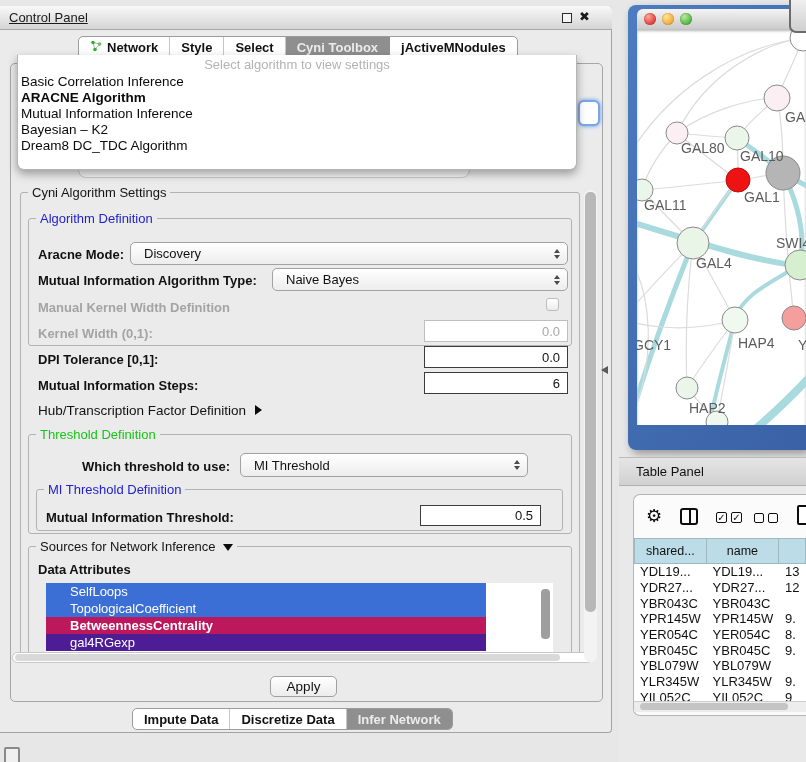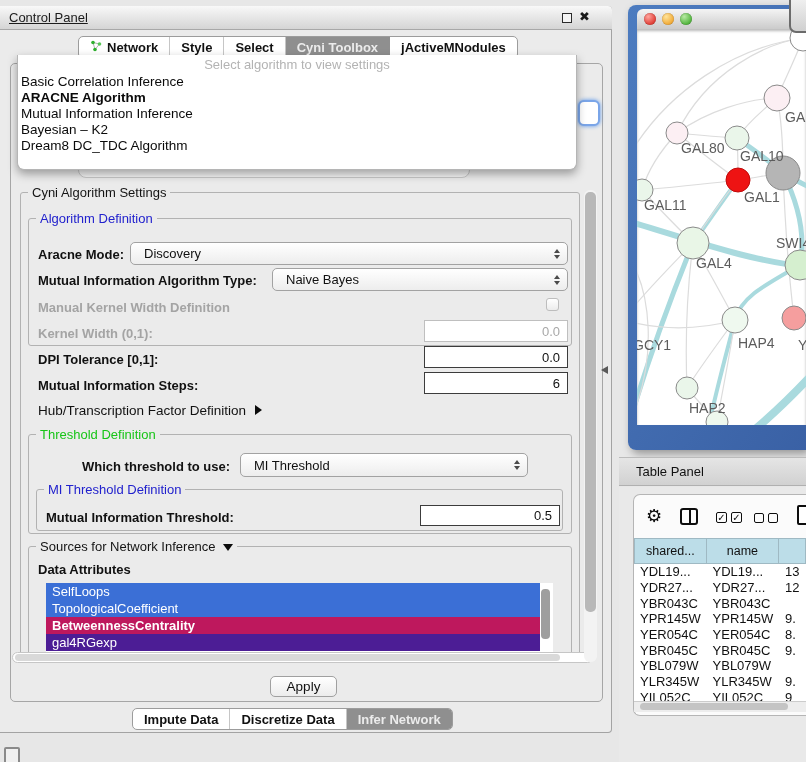--- a/index.html
+++ b/index.html
@@ -39,21 +39,21 @@
   .tri-u{width:0;height:0;border-left:3.5px solid transparent;border-right:3.5px solid transparent;border-bottom:4.5px solid #4a4a4a;}
   .tri-dn{width:0;height:0;border-left:3.5px solid transparent;border-right:3.5px solid transparent;border-top:4.5px solid #4a4a4a;}
   .field{background:#fff;font-size:13px;display:flex;align-items:center;justify-content:flex-end;padding-right:7px;}
   .field.en{border:1.5px solid #3c3c3c;}
   .field.dis{border:1px solid #bfbfbf;color:#a8a8a8;}
   .cbx{width:13px;height:13px;border:1px solid #bdbdbd;border-radius:3px;background:linear-gradient(#fff,#ececec);}
   .tri-r{display:inline-block;width:0;height:0;border-top:5px solid transparent;border-bottom:5px solid transparent;border-left:7px solid #0c0c0c;margin-left:9px;}
   .tri-d{display:inline-block;width:0;height:0;border-left:5px solid transparent;border-right:5px solid transparent;border-top:7px solid #0c0c0c;margin-left:7px;}
   
   .attrlist{left:46px;top:583px;width:507px;height:69px;background:#fff;overflow:hidden;}
-  .attr{height:17px;line-height:17px;color:#fff;font-size:13px;padding-left:6px;width:494px;box-sizing:border-box;white-space:nowrap;}
+  .attr{height:17px;line-height:17px;color:#fff;font-size:13px;padding-left:24px;width:440px;box-sizing:border-box;white-space:nowrap;}
   .btn{background:linear-gradient(#ffffff,#ececec);border:1px solid #a0a0a0;border-radius:5px;display:flex;align-items:center;justify-content:center;font-size:13.5px;}
   
   .sbtrack{background:#f3f3f3;border-radius:6px;}
   .sbthumb{background:#b8b8b8;border-radius:5px;}
   
   .nwframe{left:628px;top:5px;width:178px;height:445px;background:linear-gradient(125deg,#4d7cc0,#3a61a5);border-radius:8px 0 0 8px;box-shadow:3px 4px 9px rgba(0,0,0,.35);}
   .nwtitle{left:637px;top:9px;width:169px;height:20px;background:linear-gradient(#f4f4f4,#cbcbcb);border-radius:6px 0 0 0;display:flex;align-items:center;gap:6px;padding-left:7px;}
   .light{width:12px;height:12px;border-radius:50%;}
   .light.red{background:radial-gradient(circle at 35% 30%,#ffa59e,#e2443c 65%,#b4322b);box-shadow:inset 0 0 1px #8c241e;}
   .light.yellow{background:radial-gradient(circle at 35% 30%,#ffe49a,#f2ae3d 65%,#c9882a);box-shadow:inset 0 0 1px #9c6c20;}
@@ -181,21 +181,21 @@
     <span>MI Threshold</span>
     <span class="arr">
         <span class="tri-u"></span>
         <span class="tri-dn"></span>
       </span>
   </div>
   <div class="abs gbox" style="left:36px;top:489px;width:527px;height:42px;">
     <span class="gtitle blue">MI Threshold Definition</span>
   </div>
   <div class="abs lb" style="left:46px;top:510px;">Mutual Information Threshold:</div>
-  <div class="abs field en" style="left:420px;top:505px;width:140px;height:21px;">0.5</div>
+  <div class="abs field en" style="left:420px;top:505px;width:121px;height:21px;">0.5</div>
 
   <div class="abs gbox" style="left:28px;top:546px;width:544px;height:112px;">
     <span class="gtitle"><span>Sources for Network Inference</span><span class="tri-d"></span></span>
   </div>
   <div class="abs lb" style="left:38px;top:562px;">Data Attributes</div>
   <div class="abs attrlist" id="attrList">
       <div class="attr" style="background: rgb(59, 111, 214);">SelfLoops</div>
       <div class="attr" style="background: rgb(59, 111, 214);">TopologicalCoefficient</div>
       <div class="attr" style="background: #be185d; font-weight: bold;">BetweennessCentrality</div>
       <div class="attr" style="background: #4c1d95;">gal4RGexp</div>

